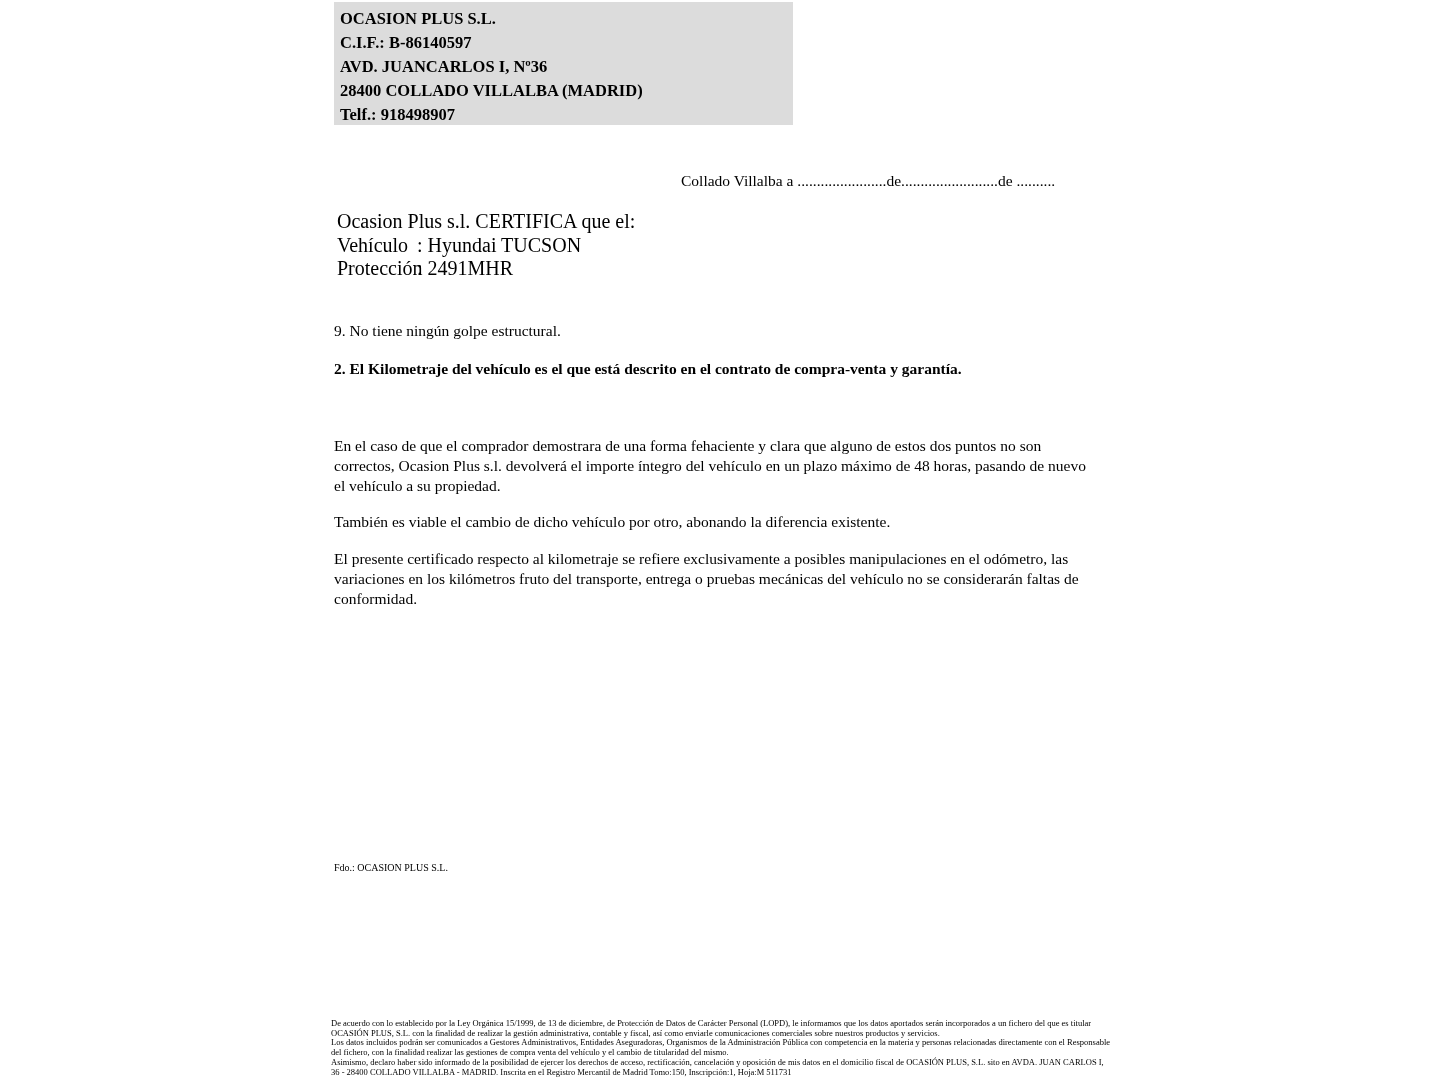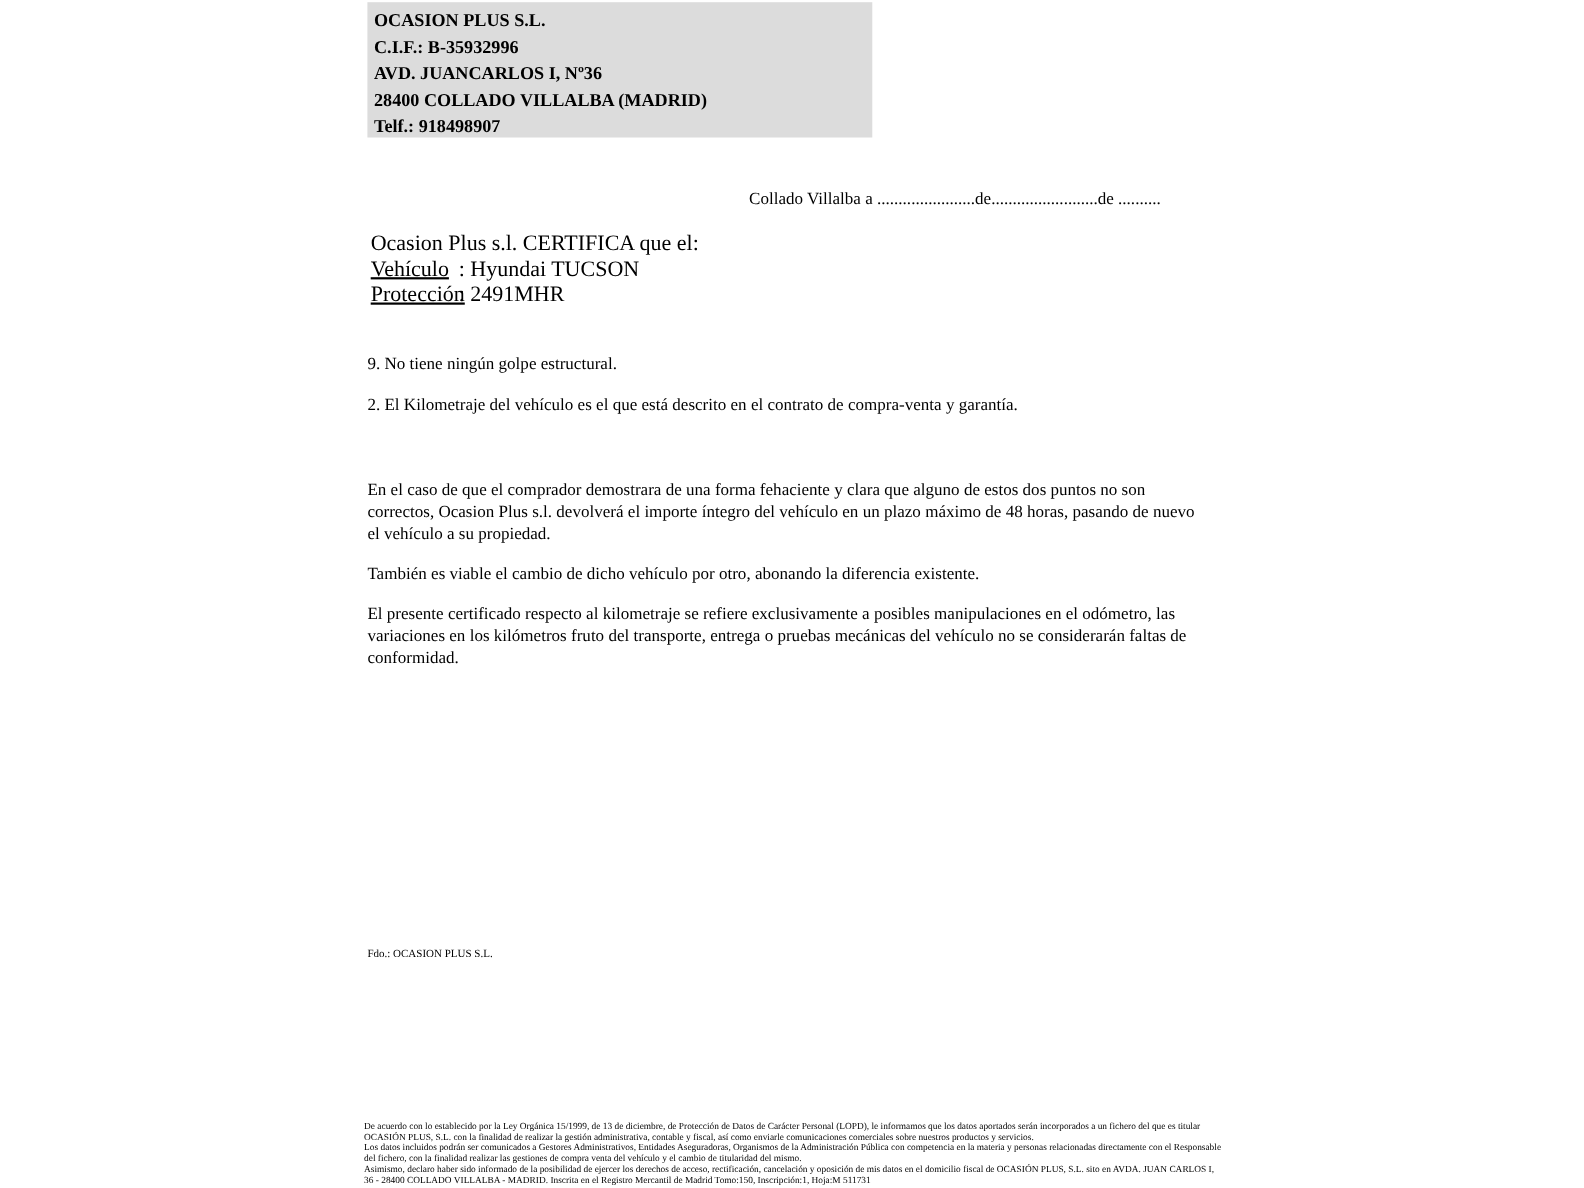--- a/index.html
+++ b/index.html
@@ -43,33 +43,33 @@
       left: 337px;
       top: 210px;
       font-size: 20px;
       line-height: 23.5px;
     }
     .label-cell {
       display: inline-block;
       width: 80px;
     }
     .u {
-      text-decoration: underline;
       text-align: center;
     }
     .points {
       position: absolute;
       left: 334px;
       top: 322px;
       width: 770px;
       font-size: 15.5px;
       line-height: 18.5px;
     }
     .points .pt2 {
       margin-top: 19px;
+      font-weight: bold;
     }
     .body-paras {
       position: absolute;
       left: 334px;
       top: 436px;
       width: 762px;
       font-size: 15.5px;
       line-height: 19.8px;
     }
     .body-paras p {
@@ -93,21 +93,21 @@
       margin: 0;
     }
   </style>
 </head>
 <body>
 
 <div class="page">
 
   <div class="letterhead">
     <div>OCASION PLUS S.L.</div>
-    <div>C.I.F.: B-35932996</div>
+    <div>C.I.F.: B-86140597</div>
     <div>AVD. JUANCARLOS I, Nº36</div>
     <div>28400 COLLADO VILLALBA (MADRID)</div>
     <div>Telf.: 918498907</div>
   </div>
 
   <div class="date-line">Collado Villalba a .......................de.........................de ..........</div>
 
   <div class="certify">
     <div>Ocasion Plus s.l. CERTIFICA que el:</div>
     <div>

